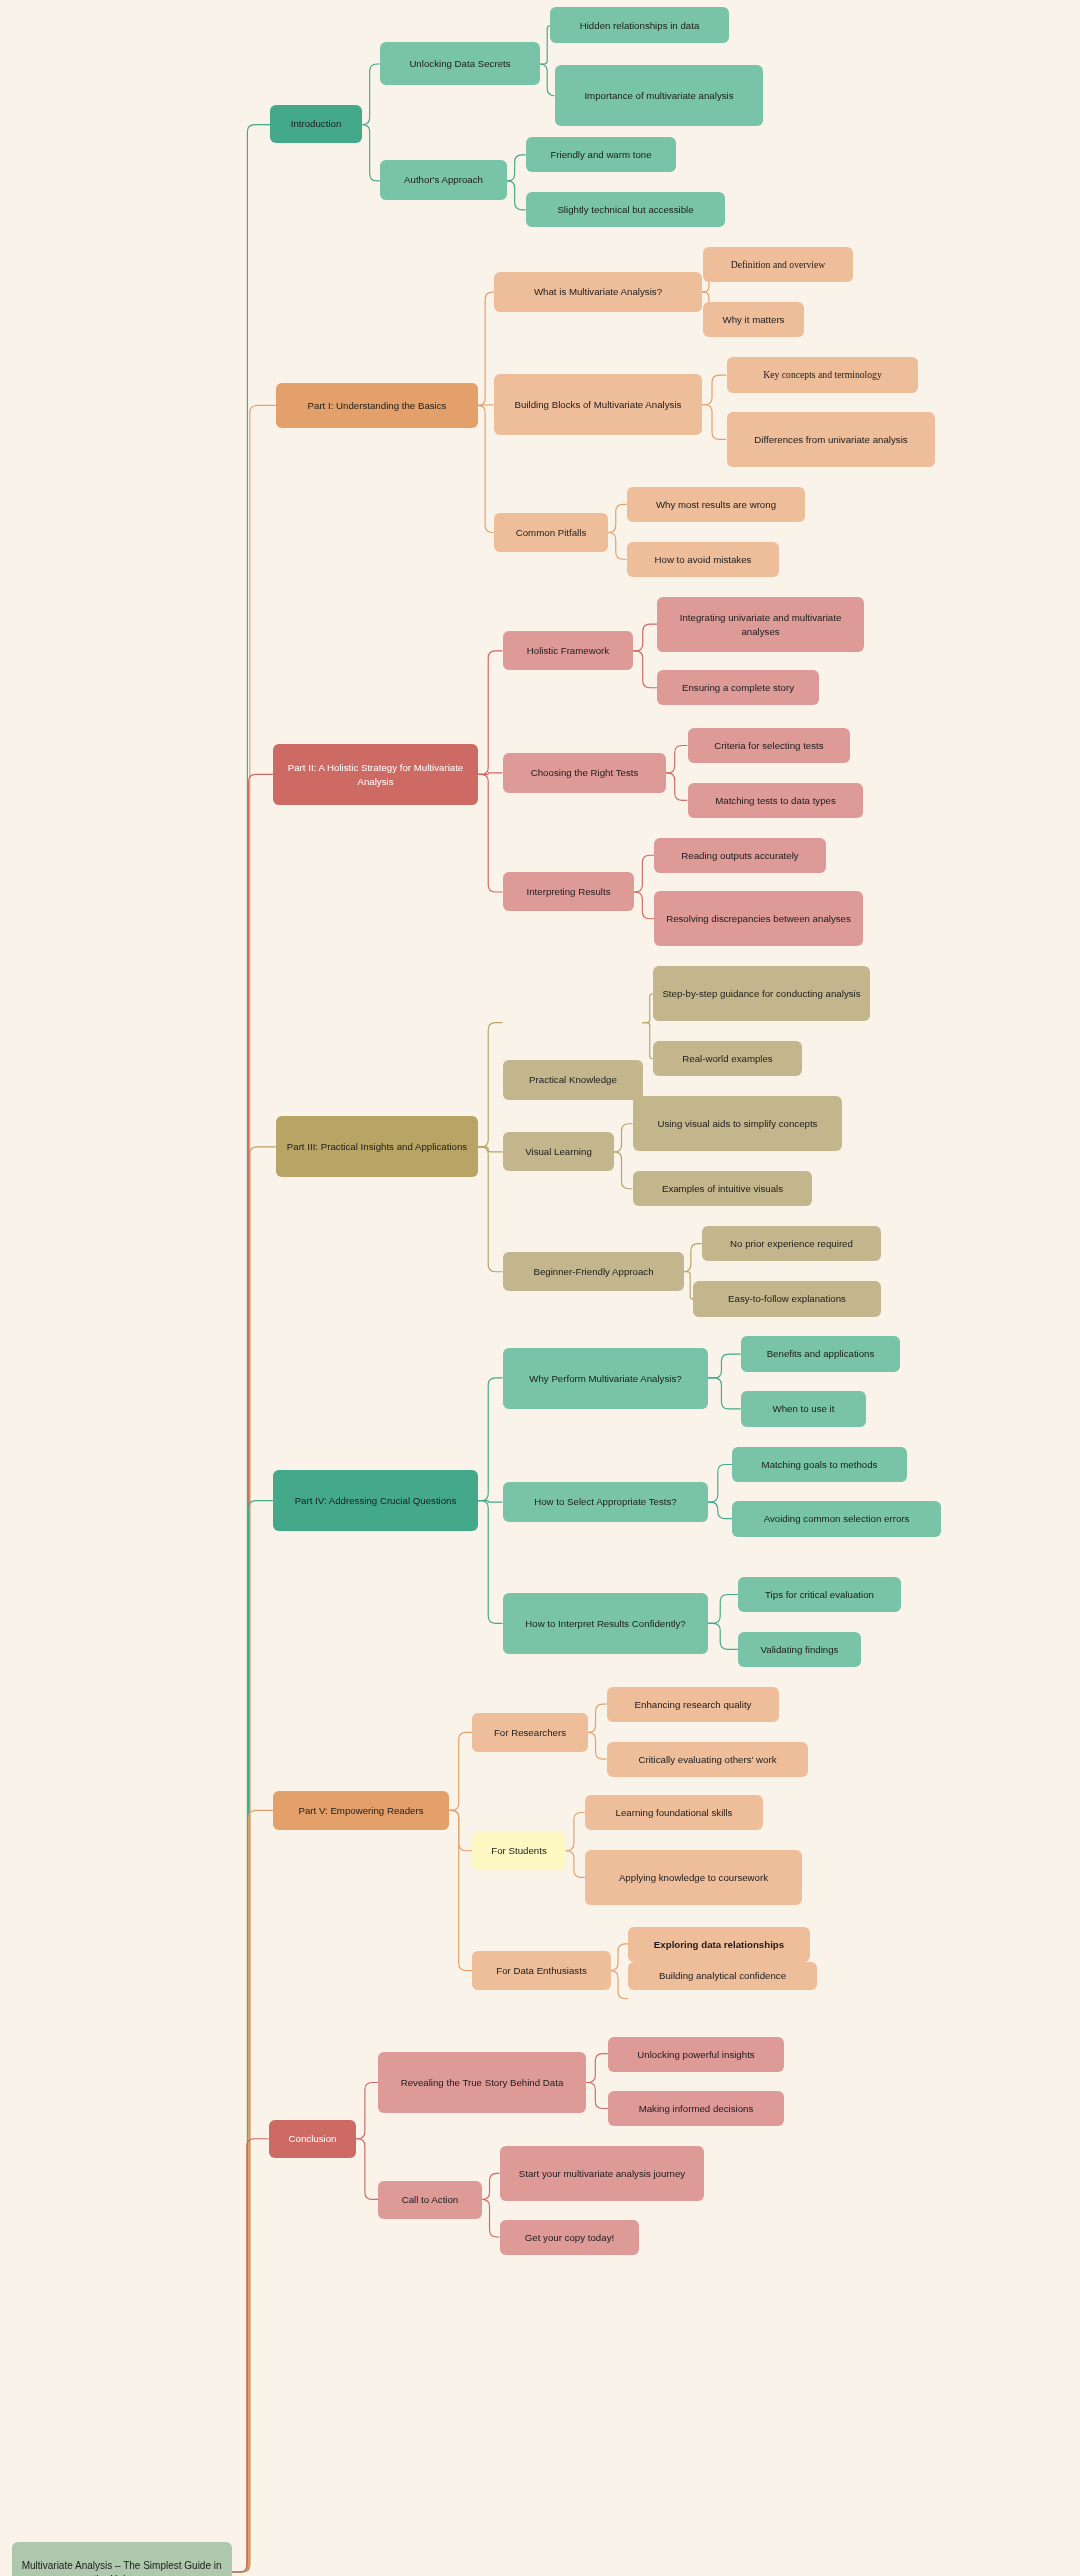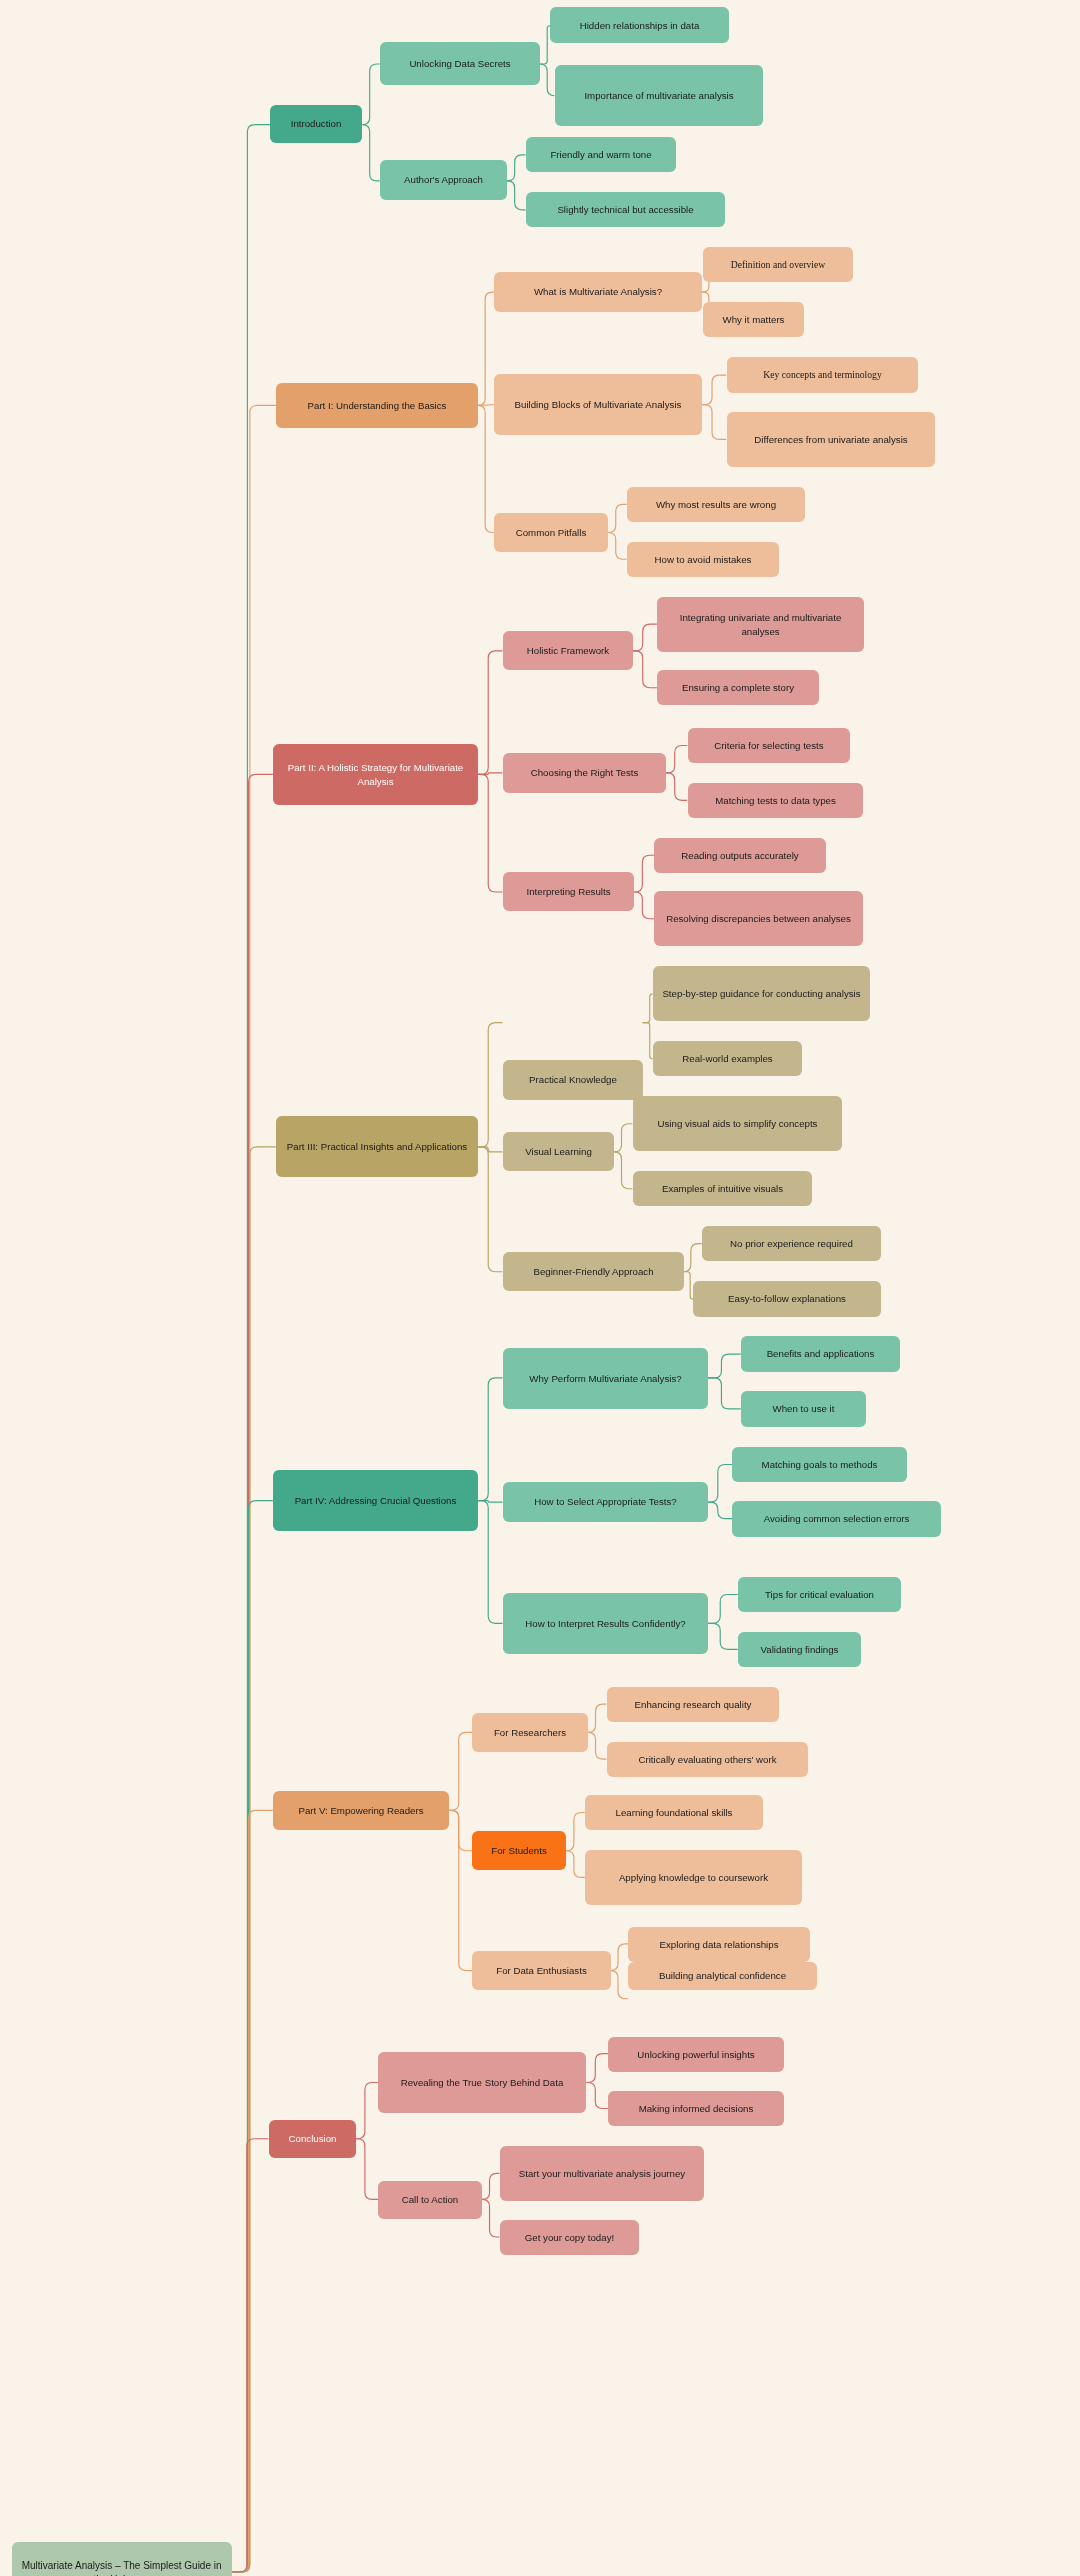--- a/index.html
+++ b/index.html
@@ -247,33 +247,33 @@
       </div>
       <div class="node lvl2" style="left: 472px; top: 1713px; width: 116px; height: 39px; background: rgb(238, 189, 154); color: rgb(27, 27, 27);">
         <span>For Researchers</span>
       </div>
       <div class="node lvl3" style="left: 607px; top: 1687px; width: 172px; height: 35px; background: rgb(238, 189, 154); color: rgb(27, 27, 27);">
         <span>Enhancing research quality</span>
       </div>
       <div class="node lvl3" style="left: 607px; top: 1742px; width: 201px; height: 35px; background: rgb(238, 189, 154); color: rgb(27, 27, 27);">
         <span>Critically evaluating others' work</span>
       </div>
-      <div class="node lvl2" style="left: 472px; top: 1831px; width: 94px; height: 39px; background: #f97316; color: rgb(27, 27, 27);">
+      <div class="node lvl2" style="left: 472px; top: 1831px; width: 94px; height: 39px; background: #fef9c3; color: rgb(27, 27, 27);">
         <span>For Students</span>
       </div>
       <div class="node lvl3" style="left: 585px; top: 1795px; width: 178px; height: 35px; background: rgb(238, 189, 154); color: rgb(27, 27, 27);">
         <span>Learning foundational skills</span>
       </div>
       <div class="node lvl3" style="left: 585px; top: 1850px; width: 217px; height: 55px; background: rgb(238, 189, 154); color: rgb(27, 27, 27);">
         <span>Applying knowledge to coursework</span>
       </div>
       <div class="node lvl2" style="left: 472px; top: 1951px; width: 139px; height: 39px; background: rgb(238, 189, 154); color: rgb(27, 27, 27);">
         <span>For Data Enthusiasts</span>
       </div>
-      <div class="node lvl3" style="left: 628px; top: 1927px; width: 182px; height: 35px; background: rgb(238, 189, 154); color: rgb(27, 27, 27);">
+      <div class="node lvl3" style="left: 628px; top: 1927px; width: 182px; height: 35px; background: rgb(238, 189, 154); color: rgb(27, 27, 27); font-weight: bold;">
         <span>Exploring data relationships</span>
       </div>
       <div class="node lvl3" style="left: 628px; top: 1962px; width: 189px; height: 28px; background: rgb(238, 189, 154); color: rgb(27, 27, 27);">
         <span>Building analytical confidence</span>
       </div>
       <div class="node lvl1 white-text" style="left: 269px; top: 2120px; width: 87px; height: 38px; background: rgb(205, 106, 100); color: rgb(255, 255, 255);">
         <span>Conclusion</span>
       </div>
       <div class="node lvl2" style="left: 378px; top: 2052px; width: 208px; height: 61px; background: rgb(221, 154, 150); color: rgb(27, 27, 27);">
         <span>Revealing the True Story Behind Data</span>

